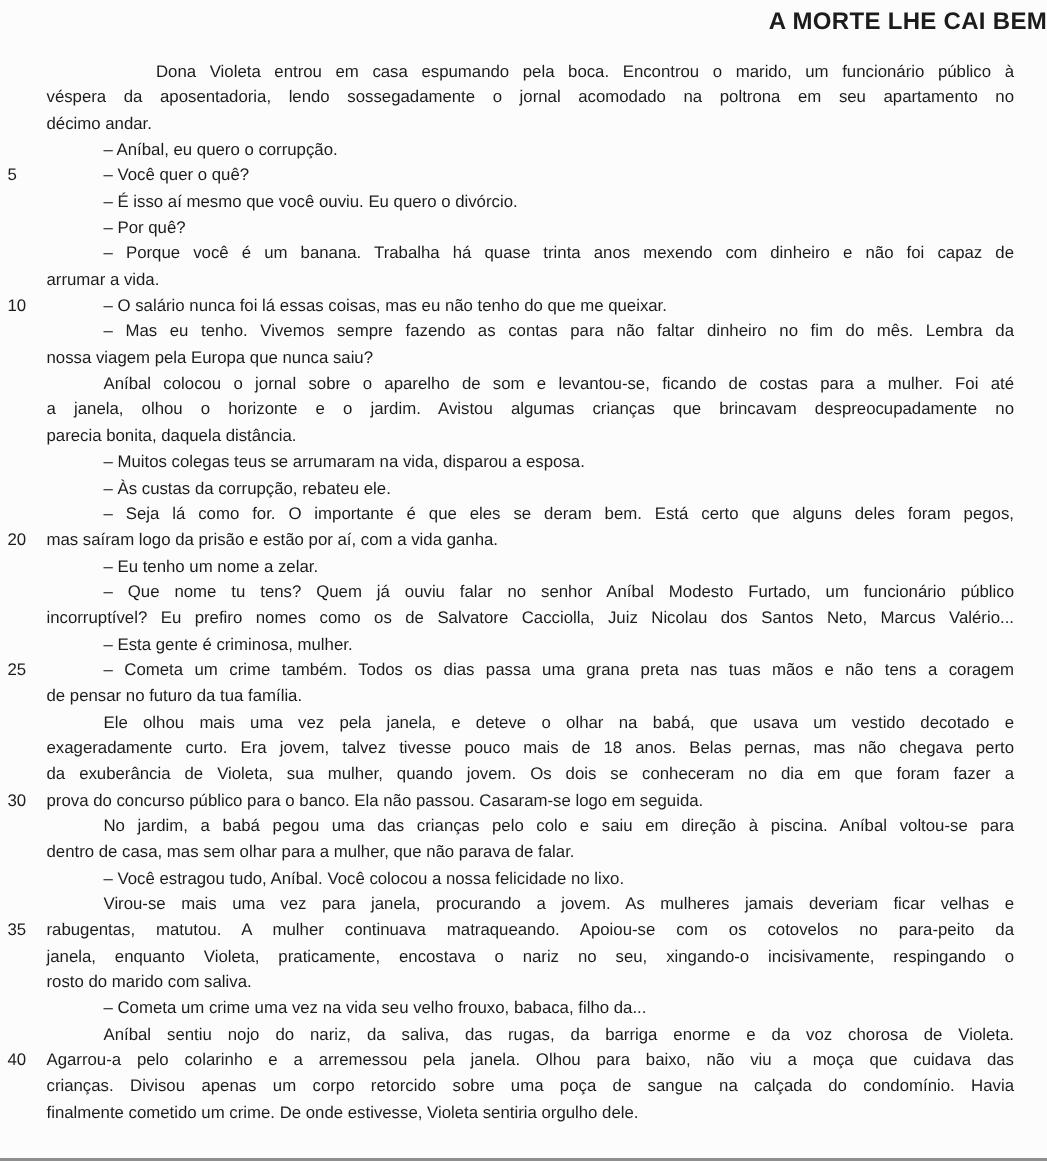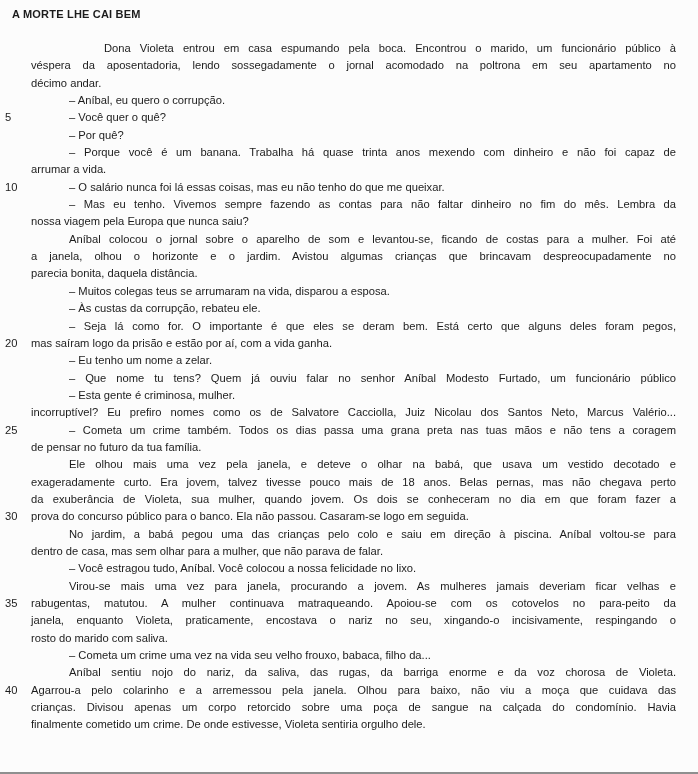--- a/index.html
+++ b/index.html
@@ -11,23 +11,23 @@
   .page {
     position: relative;
     width: 698px; height: 774px;
     box-sizing: border-box;
     background: var(--bg, #fcfcfc);
     color: var(--fg, #1c1c1c);
     overflow: hidden;
   }
   .title {
     padding-top: 7px;
-    text-align: left;
+    text-align: right;
     font-weight: bold;
-    font-size: 11px;
+    font-size: 16px;
     line-height: 15px;
     letter-spacing: 0.2px;
     padding-left: 12px;
   }
   .body { margin-top: 18px; }
   .line {
     display: grid;
     grid-template-columns: 31px 1fr;
     padding-right: 22px;
     height: 17.35px;
@@ -68,20 +68,24 @@
       <div class="line ind1">
         <span class="num"></span>
         <span class="txt"><span>– Aníbal, eu quero o corrupção.</span></span>
       </div>
       <div class="line ind1">
         <span class="num">5</span>
         <span class="txt"><span>– Você quer o quê?</span></span>
       </div>
       <div class="line ind1">
         <span class="num"></span>
+        <span class="txt"><span>– É isso aí mesmo que você ouviu. Eu quero o divórcio.</span></span>
+      </div>
+      <div class="line ind1">
+        <span class="num"></span>
         <span class="txt"><span>– Por quê?</span></span>
       </div>
       <div class="line jf ind1">
         <span class="num"></span>
         <span class="txt"><span>– Porque você é um banana. Trabalha há quase trinta anos mexendo com dinheiro e não foi capaz de</span></span>
       </div>
       <div class="line">
         <span class="num"></span>
         <span class="txt"><span>arrumar a vida.</span></span>
       </div>
@@ -126,27 +130,27 @@
         <span class="txt"><span>mas saíram logo da prisão e estão por aí, com a vida ganha.</span></span>
       </div>
       <div class="line ind1">
         <span class="num"></span>
         <span class="txt"><span>– Eu tenho um nome a zelar.</span></span>
       </div>
       <div class="line jf ind1">
         <span class="num"></span>
         <span class="txt"><span>– Que nome tu tens? Quem já ouviu falar no senhor Aníbal Modesto Furtado, um funcionário público</span></span>
       </div>
+      <div class="line jf">
+        <span class="num"></span>
+        <span class="txt"><span>incorruptível? Eu prefiro nomes como os de Salvatore Cacciolla, Juiz Nicolau dos Santos Neto, Marcus Valério...</span></span>
+      </div>
       <div class="line ind1">
         <span class="num"></span>
         <span class="txt"><span>– Esta gente é criminosa, mulher.</span></span>
-      </div>
-      <div class="line jf">
-        <span class="num"></span>
-        <span class="txt"><span>incorruptível? Eu prefiro nomes como os de Salvatore Cacciolla, Juiz Nicolau dos Santos Neto, Marcus Valério...</span></span>
       </div>
       <div class="line jf ind1">
         <span class="num">25</span>
         <span class="txt"><span>– Cometa um crime também. Todos os dias passa uma grana preta nas tuas mãos e não tens a coragem</span></span>
       </div>
       <div class="line">
         <span class="num"></span>
         <span class="txt"><span>de pensar no futuro da tua família.</span></span>
       </div>
       <div class="line jf ind1">

